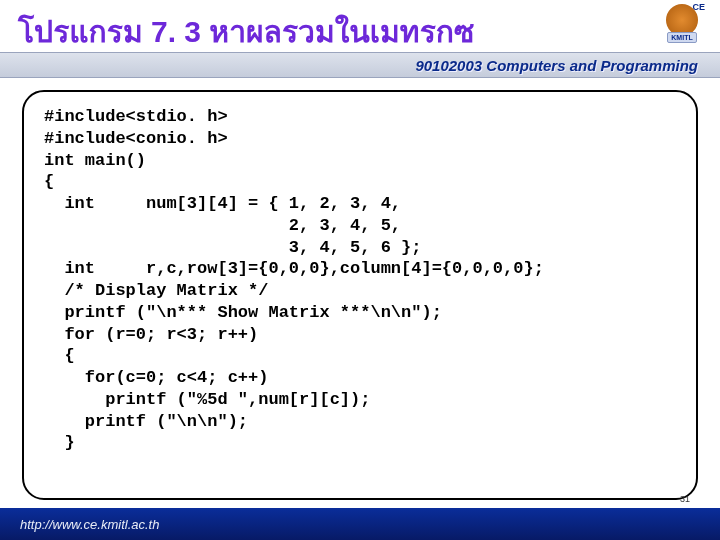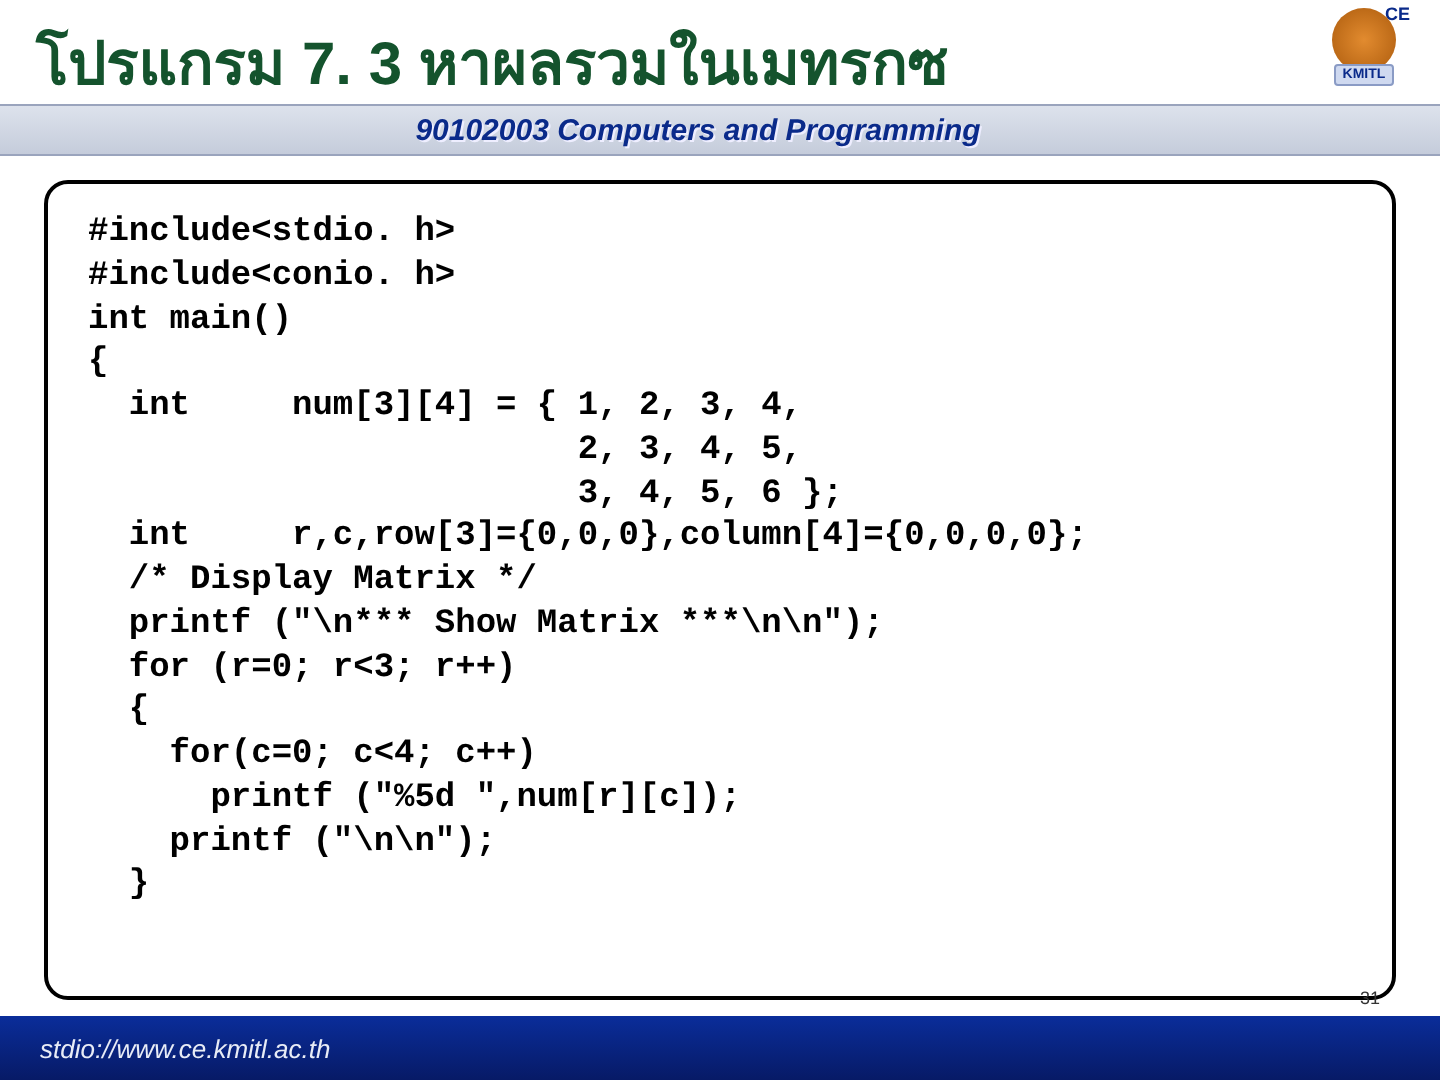--- a/index.html
+++ b/index.html
@@ -16,21 +16,21 @@
     height: 78px;
     position: relative;
     background: #fff;
   }
   .title {
     position: absolute;
     top: 8px;
     left: 18px;
     font-size: 30px;
     font-weight: bold;
-    color: #14532d;
+    color: #6d28d9;
     font-family: "Tahoma", sans-serif;
   }
   .logo {
     position: absolute;
     top: 4px;
     right: 11px;
     width: 54px;
     height: 48px;
     display: flex;
     flex-direction: column;
@@ -67,38 +67,38 @@
     position: absolute;
     top: 52px;
     left: 0;
     width: 100%;
     height: 26px;
     background: linear-gradient(to bottom, #dde2ec 0%, #c5ccdb 100%);
     border-top: 1px solid #9aa4bd;
     border-bottom: 1px solid #9aa4bd;
     display: flex;
     align-items: center;
-    justify-content: center;
+    justify-content: flex-end;
     padding-right: 22px;
   }
   .course-label {
     font-size: 15px;
     font-style: italic;
     font-weight: bold;
     color: #0a2a8a;
     text-shadow: 1px 1px 0 #eef;
   }
   .code-box {
     position: absolute;
     top: 90px;
     left: 22px;
     width: 676px;
     height: 410px;
     border: 2px solid #000;
-    border-radius: 12px;
+    border-radius: 22px;
     padding: 14px 20px;
     background: #fff;
   }
   .code-box pre {
     font-family: "Courier New", monospace;
     font-weight: bold;
     font-size: 17px;
     line-height: 1.28;
     white-space: pre;
     color: #000;
@@ -164,14 +164,14 @@
   {
     for(c=0; c&lt;4; c++)
       printf ("%5d ",num[r][c]);
     printf ("\n\n");
   }</pre>
 </div>
 
 <div class="page-num">31</div>
 
 <div class="footer">
-  <span class="footer-left">stdio://www.ce.kmitl.ac.th</span>
+  <span class="footer-left">http://www.ce.kmitl.ac.th</span>
 </div>
 
 </body></html>

